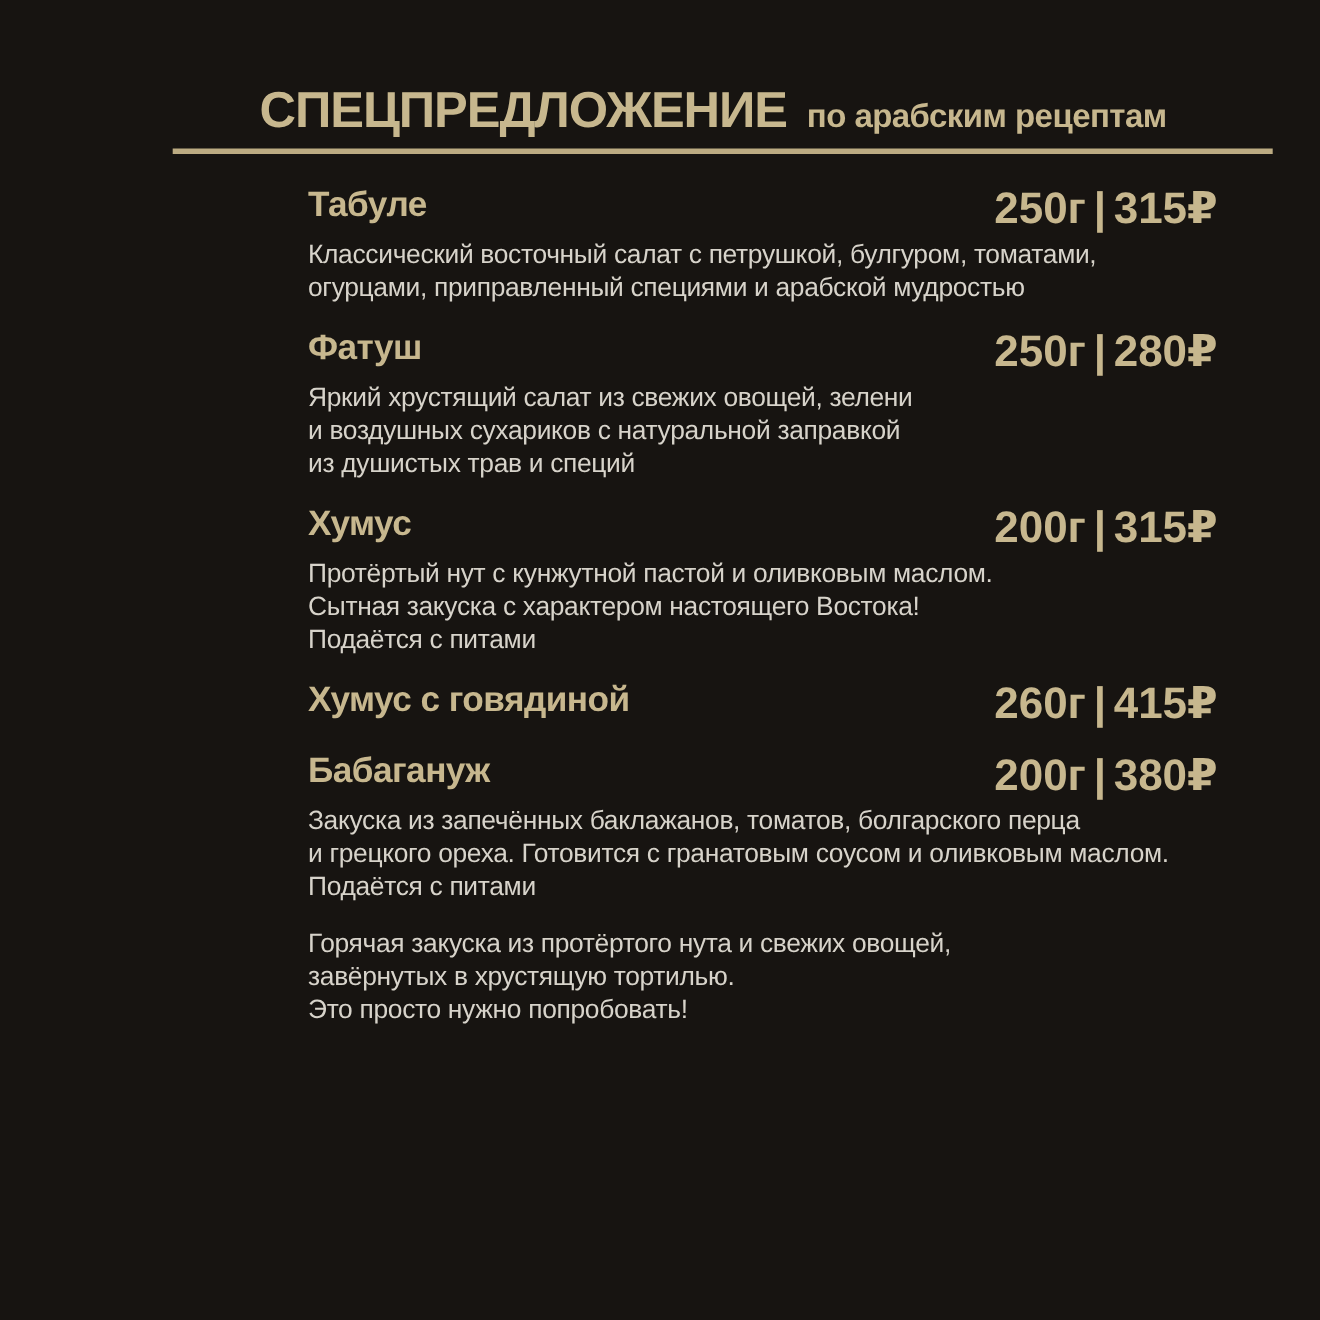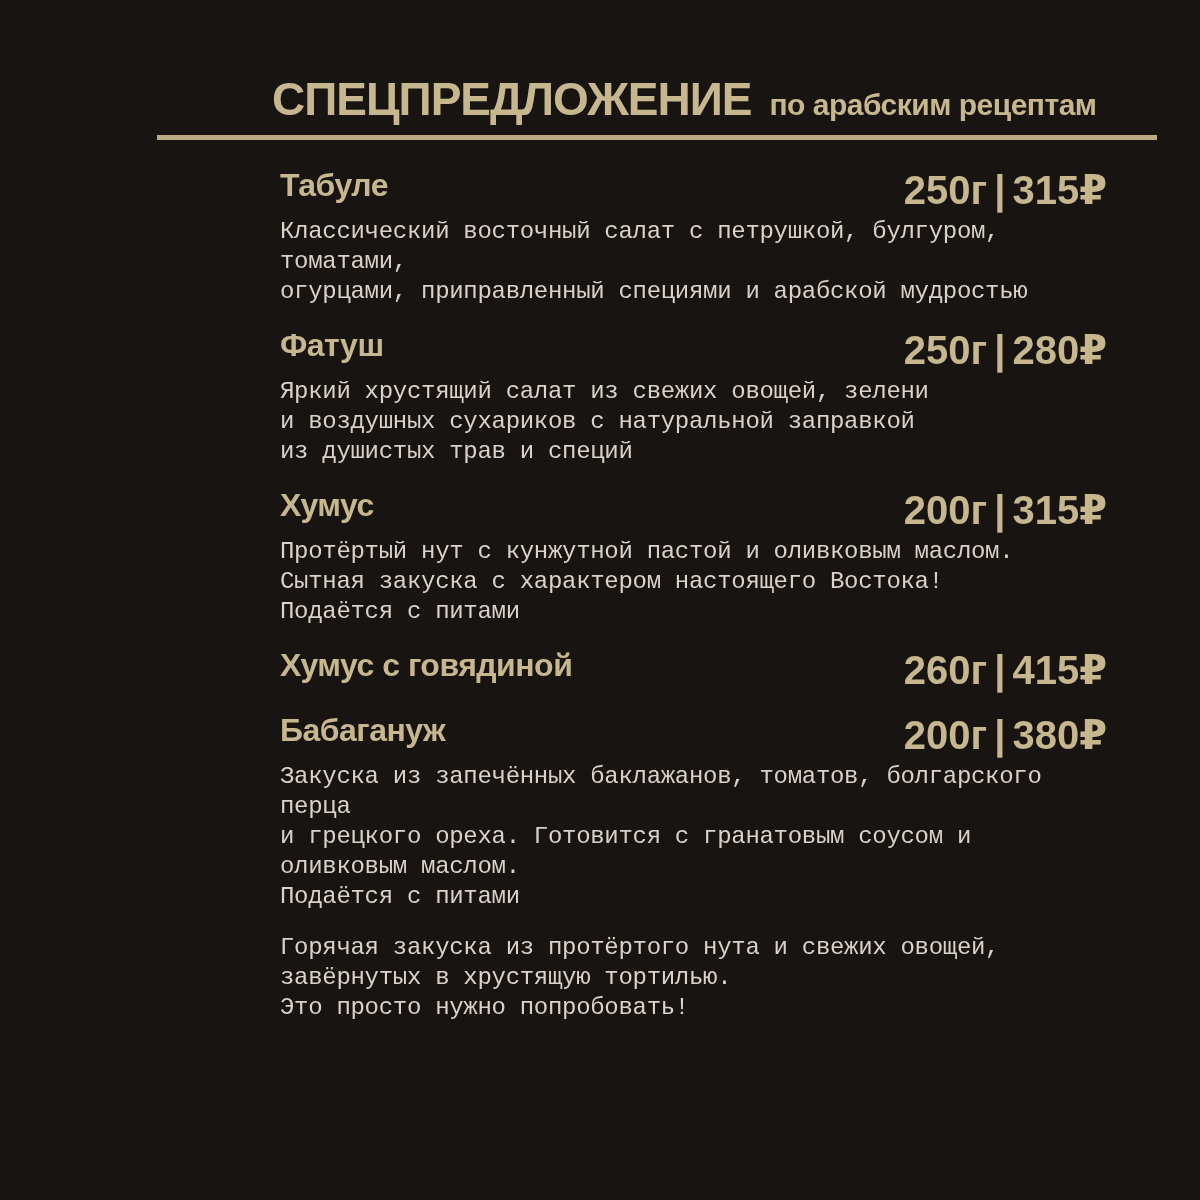--- a/index.html
+++ b/index.html
@@ -23,21 +23,20 @@
     background: var(--bg);
   }
   
   .header {
     position: absolute;
     left: 236px;
     top: 72px;
     display: flex;
     align-items: baseline;
     white-space: nowrap;
-    margin-left: 36px;
   }
   .header h1 {
     font-size: 46px;
     font-weight: bold;
     letter-spacing: -1px;
     color: var(--gold);
   }
   .header .subtitle {
     font-size: 30px;
     font-weight: bold;
@@ -82,21 +81,20 @@
     line-height: 1.1;
   }
   .item-price .sep { margin: 0 7px; }
   .item-desc {
     margin-top: 5px;
     font-size: 24px;
     line-height: 30px;
     color: var(--text);
     white-space: pre-line;
     letter-spacing: -0.3px;
-    font-family: Liberation Mono, monospace;
   }
   .item-desc:empty { display: none; }
 </style>
 </head>
 <body>
 
 <div class="canvas">
 
   <div class="header">
     <h1>СПЕЦПРЕДЛОЖЕНИЕ</h1>

